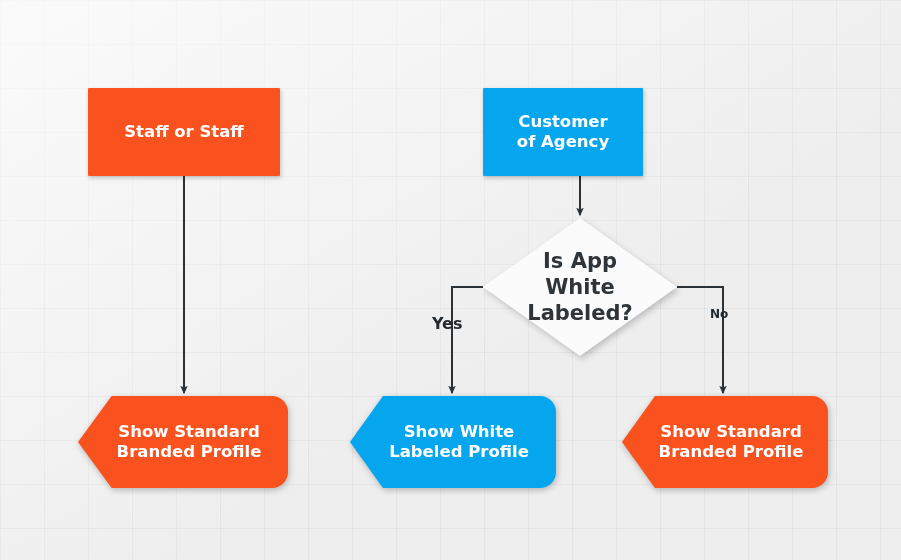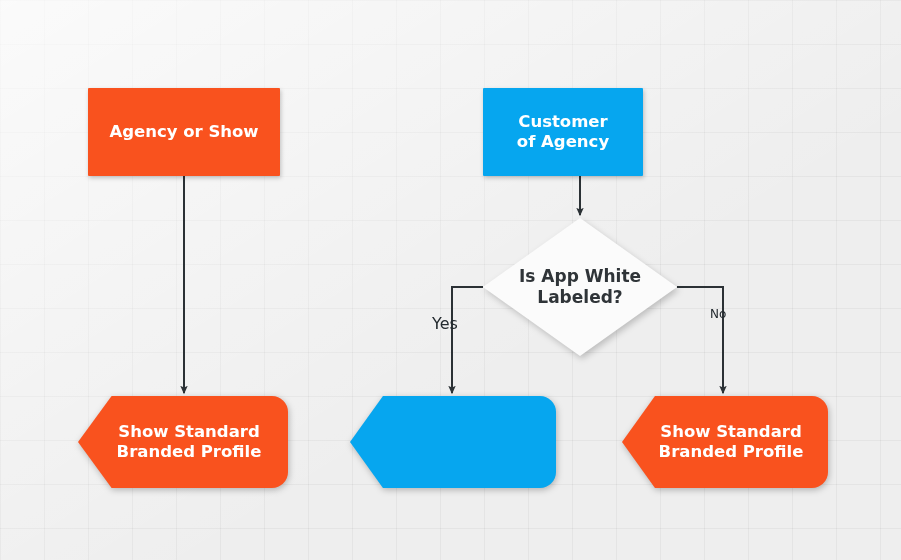--- a/index.html
+++ b/index.html
@@ -90,21 +90,21 @@
     justify-content: center;
     text-align: center;
     color: #2f3438;
     font-weight: bold;
     line-height: 1.25;
   }
 
   .edge-label {
     position: absolute;
     color: #232a2f;
-    font-weight: normal;
+    font-weight: bold;
     white-space: nowrap;
   }
 </style>
 </head>
 <body>
 
 <div id="canvas">
 
   <svg id="edge-layer" viewBox="0 0 901 560" xmlns="http://www.w3.org/2000/svg">
     <defs>
@@ -124,41 +124,42 @@
     <g>
       <path d="M483,287 L452,287 L452,393" fill="none" stroke="#2b3135" stroke-width="2" marker-end="url(#arrowhead)"></path>
     </g>
 
     <g>
       <path d="M677,287 L723,287 L723,393" fill="none" stroke="#2b3135" stroke-width="2" marker-end="url(#arrowhead)"></path>
     </g>
   </svg>
 
   <div class="node rect-node" style="left:88px; top:88px; width:192px; height:88px; background:#f9521e; font-size:16.5px;">
-    <span>Agency or Show</span>
+    <span>Staff or Staff</span>
   </div>
 
   <div class="node rect-node" style="left:483px; top:88px; width:160px; height:88px; background:#06a6ef; font-size:16.5px; padding:0 30px;">
     <span>Customer of Agency</span>
   </div>
 
   <div class="diamond-node" style="left:483px; top:218px; width:194px; height:138px;">
     <div class="diamond-shape"></div>
-    <div class="diamond-label" style="font-size:17px; padding:0 26px;">
+    <div class="diamond-label" style="font-size:21px; padding:0 26px;">
       <span>Is App White Labeled?</span>
     </div>
   </div>
 
   <div class="node penta-node" style="left:78px; top:396px; width:210px; height:92px; font-size:16.5px;">
     <div class="penta-inner" style="background:#f9521e;"></div>
     <span class="penta-label">Show Standard Branded Profile</span>
   </div>
 
   <div class="node penta-node" style="left:350px; top:396px; width:206px; height:92px; font-size:16.5px;">
     <div class="penta-inner" style="background:#06a6ef;"></div>
+    <span class="penta-label">Show White Labeled Profile</span>
   </div>
 
   <div class="node penta-node" style="left:622px; top:396px; width:206px; height:92px; font-size:16.5px;">
     <div class="penta-inner" style="background:#f9521e;"></div>
     <span class="penta-label">Show Standard Branded Profile</span>
   </div>
 
   <div class="edge-label" style="left:432px; top:314px; font-size:16px;">Yes</div>
 
   <div class="edge-label" style="left:710px; top:307px; font-size:12px;">No</div>

